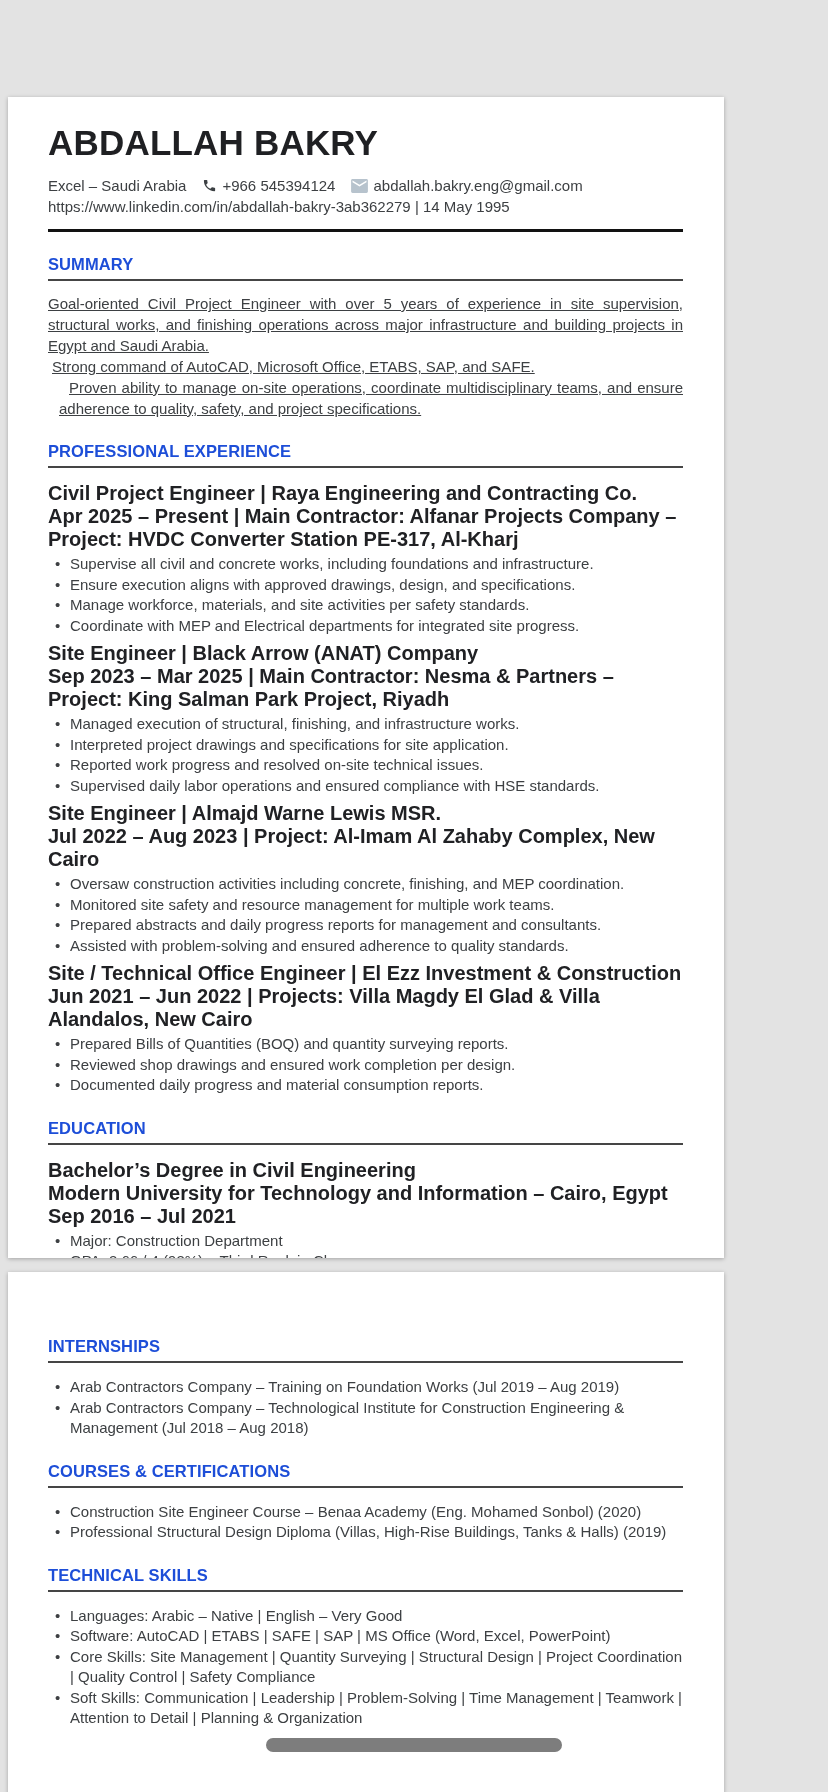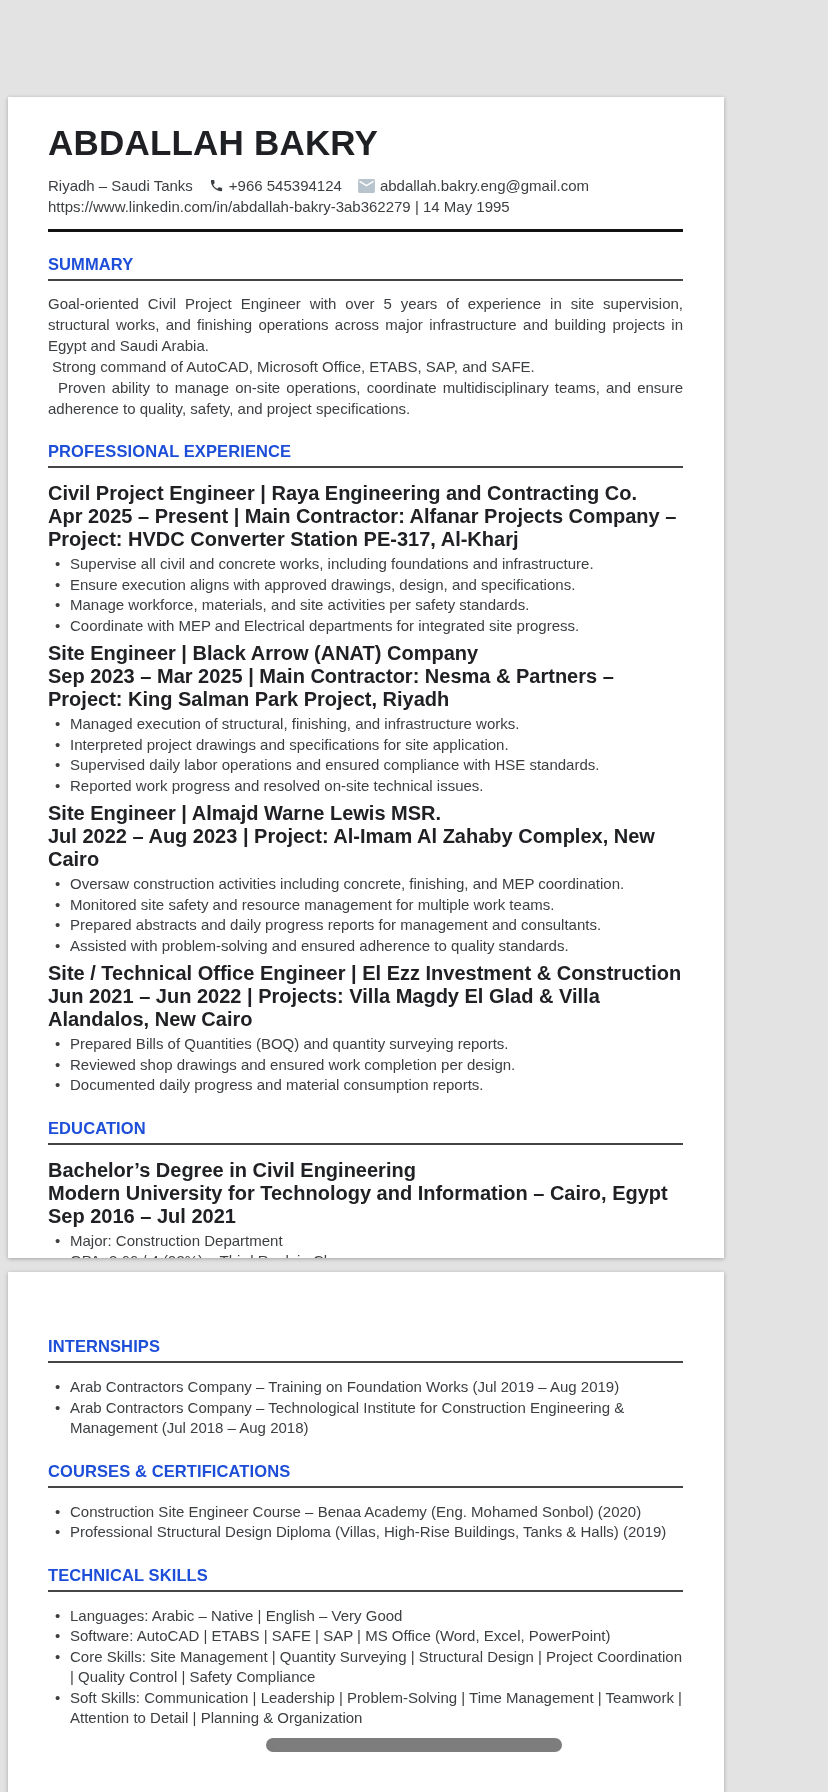--- a/index.html
+++ b/index.html
@@ -49,28 +49,28 @@
   .section { margin-top: 22px; }
   .section-heading {
     font-size: 16.5px;
     line-height: 20px;
     font-weight: 700;
     letter-spacing: 0.1px;
     color: #1d4ed8;
     padding-bottom: 5px;
     border-bottom: 2px solid #454545;
   }
-  .summary-text { margin-top: 12px; text-align: justify; }
+  .summary-text { margin-top: 12px; text-align: justify; text-decoration: underline; }
   .summary-text p {
     font-size: 15px;
     line-height: 21px;
     color: #3d4043;
   }
   .summary-text p.indent-1 { text-indent: 4px; }
-  .summary-text p.indent-2 { text-indent: 10px; }
+  .summary-text p.indent-2 { text-indent: 10px; margin-left: 11px; }
 
   .jobs { margin-top: 14px; }
   .job + .job { margin-top: 6px; }
   .job-title, .job-subtitle, .edu-line {
     font-size: 20px;
     line-height: 23px;
     font-weight: 700;
     color: #202124;
   }
   ul.bullets { list-style: none; margin-top: 3px; }
@@ -105,21 +105,21 @@
 <body>
 
 <div class="viewer">
 
   <div class="page page-1">
 
     <h1 class="name">ABDALLAH BAKRY</h1>
 
     <div class="contact-block">
       <div class="contact-row">
-        <span>Riyadh – Saudi Tanks</span>
+        <span>Excel – Saudi Arabia</span>
         <span class="sep"></span>
         <span class="icon">
           <svg width="15" height="15" viewBox="0 0 24 24" fill="#3c4043">
               <path d="M6.62 10.79c1.44 2.83 3.76 5.14 6.59 6.59l2.2-2.2c.27-.27.67-.36 1.02-.24 1.12.37 2.33.57 3.57.57.55 0 1 .45 1 1V20c0 .55-.45 1-1 1-9.39 0-17-7.61-17-17 0-.55.45-1 1-1h3.5c.55 0 1 .45 1 1 0 1.25.2 2.45.57 3.57.11.35.03.74-.25 1.02l-2.2 2.2z"></path>
             </svg>
         </span>
         <span>+966 545394124</span>
         <span class="sep"></span>
         <span class="icon">
           <svg width="17" height="14" viewBox="0 0 24 20" fill="#b7c3cd">
@@ -158,22 +158,22 @@
             <li>Coordinate with MEP and Electrical departments for integrated site progress.</li>
           </ul>
         </div>
 
         <div class="job">
           <div class="job-title">Site Engineer | Black Arrow (ANAT) Company</div>
           <div class="job-subtitle">Sep 2023 – Mar 2025 | Main Contractor: Nesma &amp; Partners – Project: King Salman Park Project, Riyadh</div>
           <ul class="bullets">
             <li>Managed execution of structural, finishing, and infrastructure works.</li>
             <li>Interpreted project drawings and specifications for site application.</li>
+            <li>Reported work progress and resolved on-site technical issues.</li>
             <li>Supervised daily labor operations and ensured compliance with HSE standards.</li>
-            <li>Reported work progress and resolved on-site technical issues.</li>
           </ul>
         </div>
 
         <div class="job">
           <div class="job-title">Site Engineer | Almajd Warne Lewis MSR.</div>
           <div class="job-subtitle">Jul 2022 – Aug 2023 | Project: Al-Imam Al Zahaby Complex, New Cairo</div>
           <ul class="bullets">
             <li>Oversaw construction activities including concrete, finishing, and MEP coordination.</li>
             <li>Monitored site safety and resource management for multiple work teams.</li>
             <li>Prepared abstracts and daily progress reports for management and consultants.</li>

